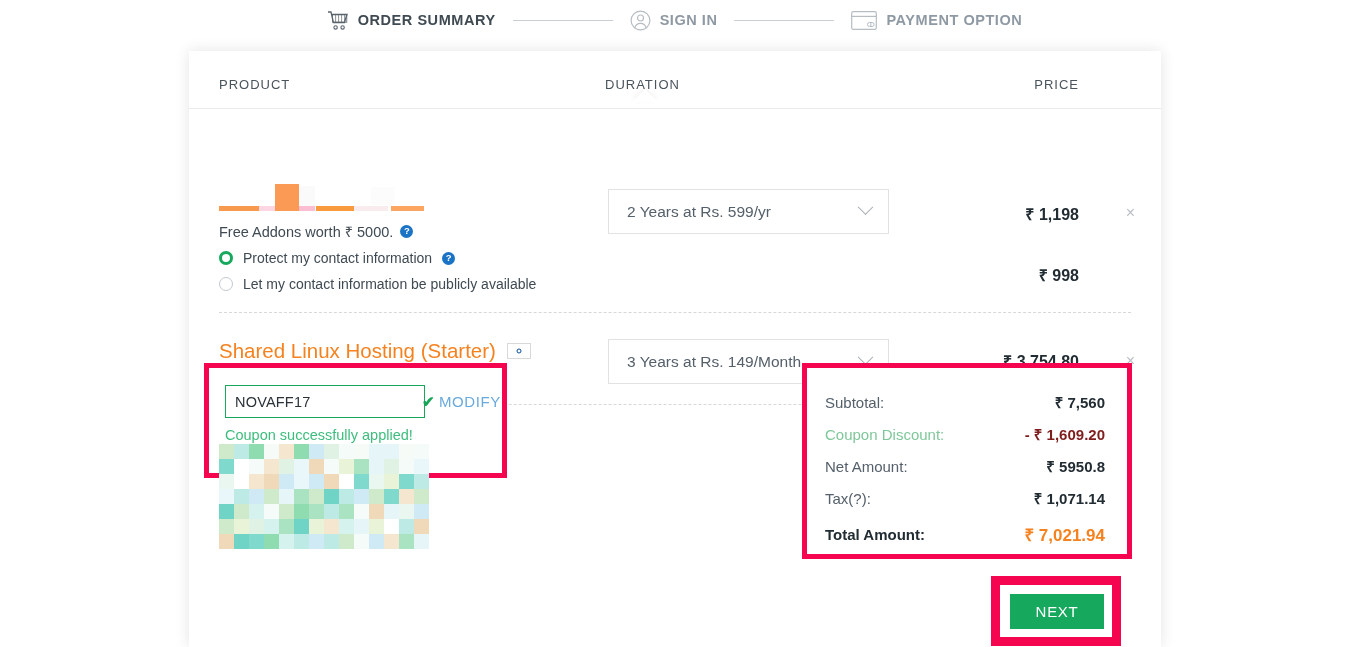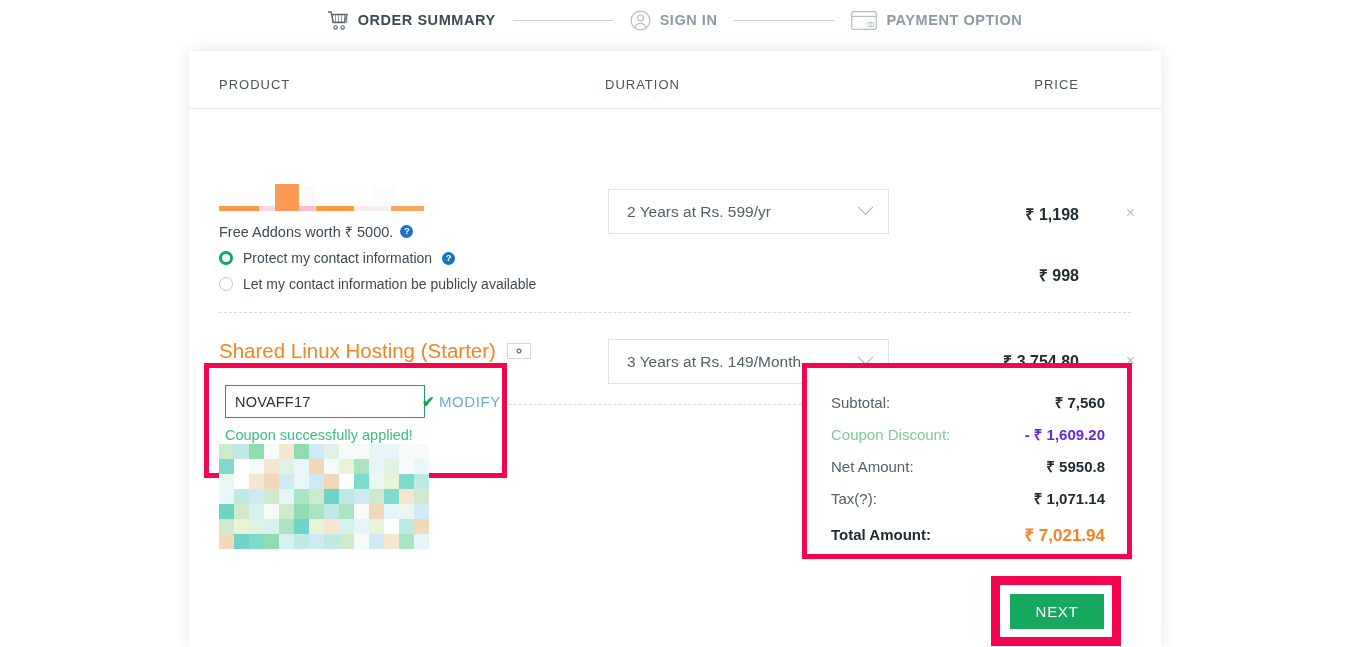--- a/index.html
+++ b/index.html
@@ -203,24 +203,24 @@
     border: 5px solid #f5054f; background: #fff;
   }
   .sum-table {
     position: absolute; left: 0; top: 0; right: 0; bottom: 0;
     padding: 18px 22px 16px 18px;
   }
   .sum-row {
     display: flex; align-items: center; justify-content: space-between;
     height: 32px; font-size: 15px;
   }
-  .sum-label { color: #55606a; text-align: center; margin-left: 6px; }
+  .sum-label { color: #55606a; text-align: center; }
   .sum-val { color: #222c33; font-weight: 700; white-space: nowrap; }
   .sum-row.discount .sum-label { color: #7fc79a; }
-  .sum-row.discount .sum-val   { color: #6d28d9; }
+  .sum-row.discount .sum-val   { color: #7f1d1d; }
   .sum-row.total { margin-top: 4px; }
   .sum-row.total .sum-label { color: #222c33; font-weight: 700; }
   .sum-row.total .sum-val   { color: #f6821f; font-weight: 700; font-size: 17px; }
 
   
   .next-hl {
     position: absolute; left: 802px; top: 525px;
     width: 130px; height: 70px;
     border: 9px solid #f5054f; background: #fff; padding-left: 40px;
   }

